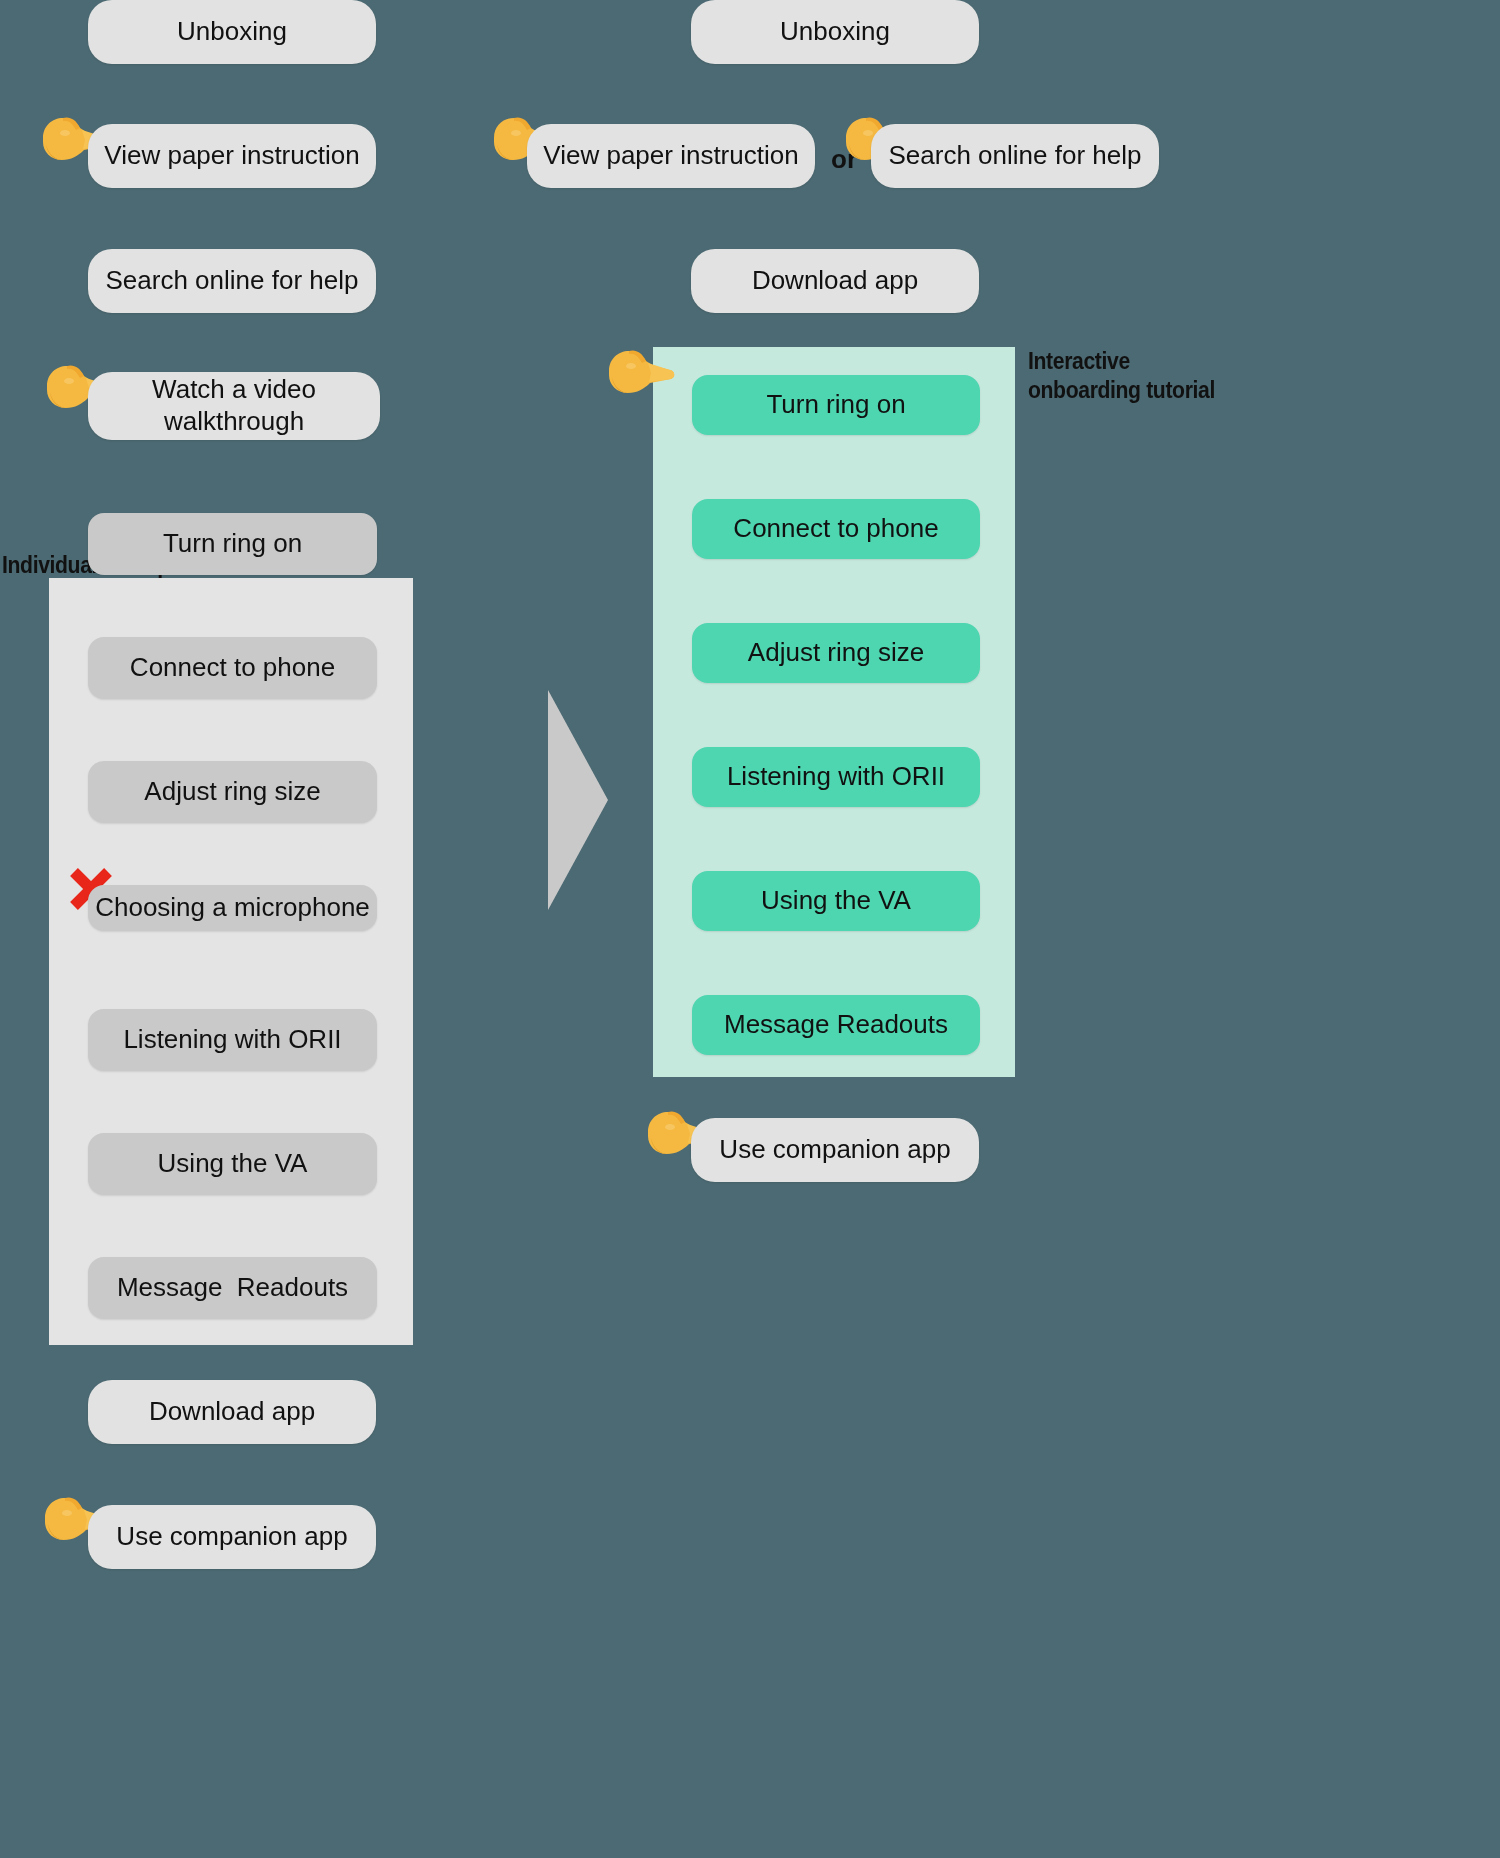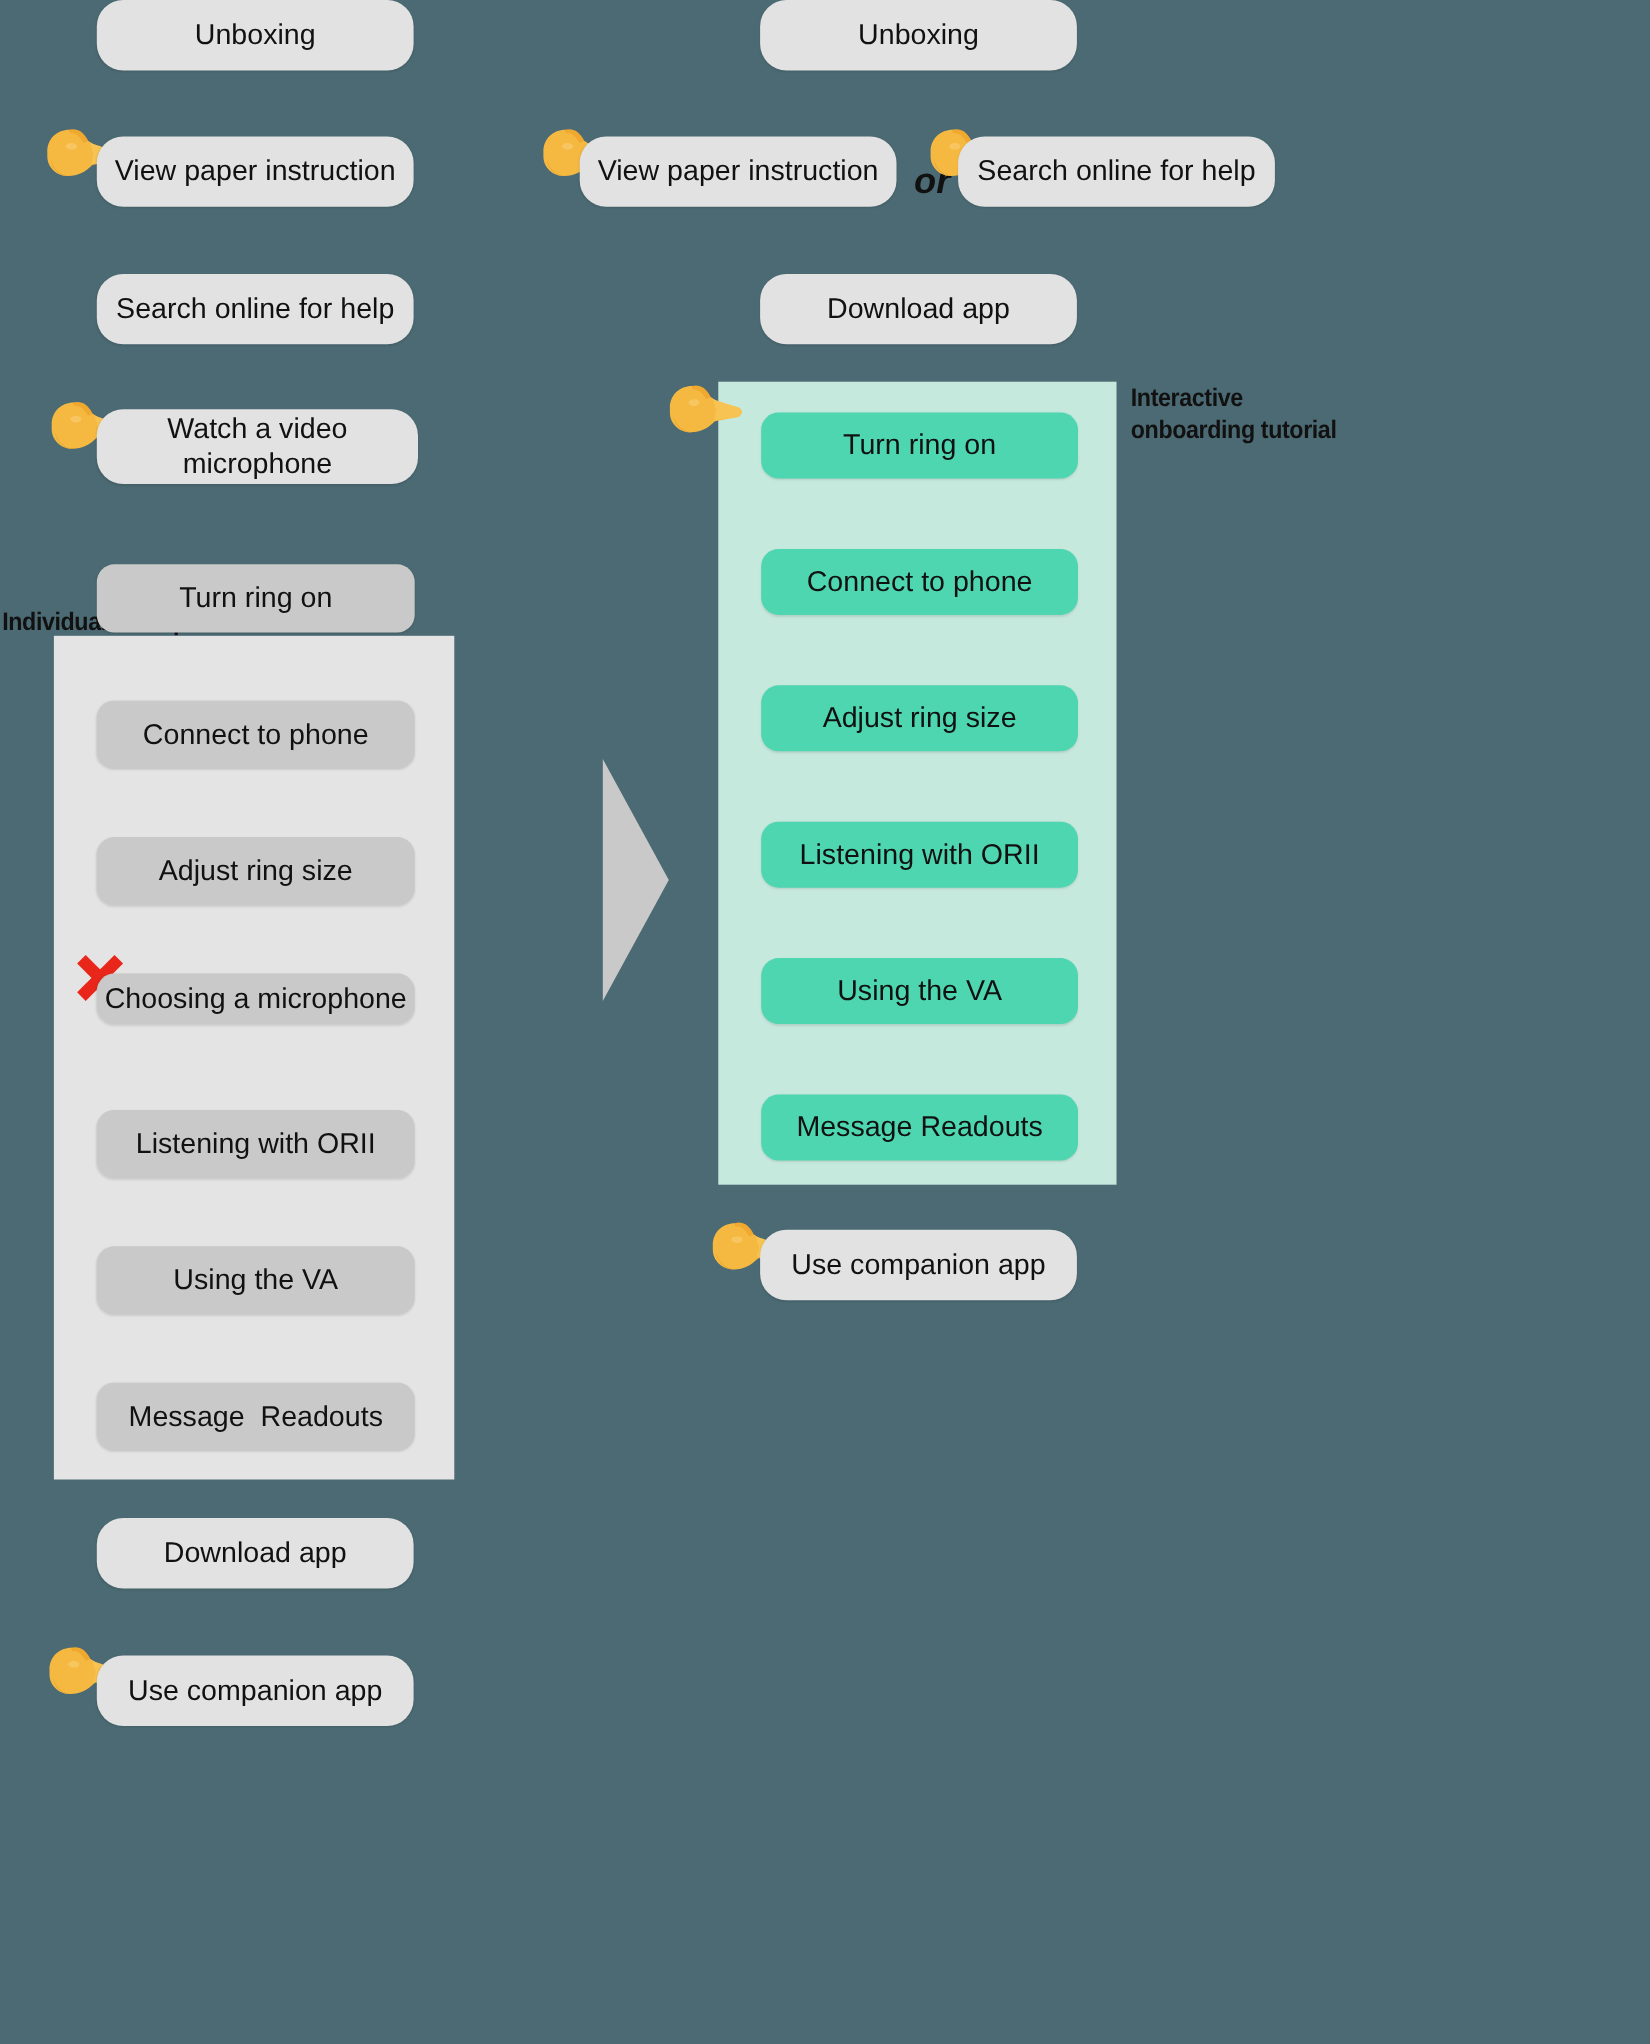--- a/index.html
+++ b/index.html
@@ -67,24 +67,23 @@
     font-weight: bold;
     font-size: 23px;
     line-height: 1.28;
     letter-spacing: -0.4px;
     font-family: "Liberation Sans", sans-serif;
     white-space: pre-line;
     transform: scaleX(0.92);
     transform-origin: left top;
   }
   .annot.or-label {
-    font-size: 33px;
+    font-size: 26px;
     letter-spacing: 0;
     transform: none;
-    font-style: italic;
   }
 
   
   .hand {
     position: absolute;
     width: 74px;
     height: 62px;
     pointer-events: none;
   }
   .hand svg { width: 100%; height: 100%; display: block; }
@@ -130,21 +129,21 @@
       <g>
         <path d="M5 30 C5 18 14 10 25 10 C33 10 38 14 42 20 L50 25 L66 29 C71 30 72 36 67 38 L46 42 C40 48 33 52 24 52 C13 52 5 44 5 34 Z" fill="#f5b942"></path>
         <path d="M25 10 C31 8 38 11 42 20 L38 22 C34 15 30 12 25 13 Z" fill="#f0a82f"></path>
         <path d="M44 22 L66 29 C71 30 72 36 67 38 L45 41 L47 32 Z" fill="#f7c352"></path>
         <path d="M8 36 C10 46 17 52 26 52 C18 53 9 47 8 36 Z" fill="#e09c25"></path>
         <ellipse cx="27" cy="25" rx="5" ry="3" fill="#f9d27a" opacity="0.55"></ellipse>
       </g>
     </svg>
   </div>
   <div class="pill two-line" style="left:88px; top:372px; width:292px; height:68px;">Watch a video
-microphone</div>
+walkthrough</div>
 
   <div class="annot" style="left:2px; top:551px; width:340px;">Individual attempt</div>
 
   <div class="panel grey-panel" style="left:49px; top:578px; width:364px; height:767px;"></div>
 
   <div class="pill step-grey" style="left:88px; top:513px; width:289px; height:62px;">Turn ring on</div>
   <div class="pill step-grey" style="left:88px; top:637px; width:289px; height:62px;">Connect to phone</div>
   <div class="pill step-grey" style="left:88px; top:761px; width:289px; height:62px;">Adjust ring size</div>
 
   <div class="xmark" style="left:68px; top:866px;">

